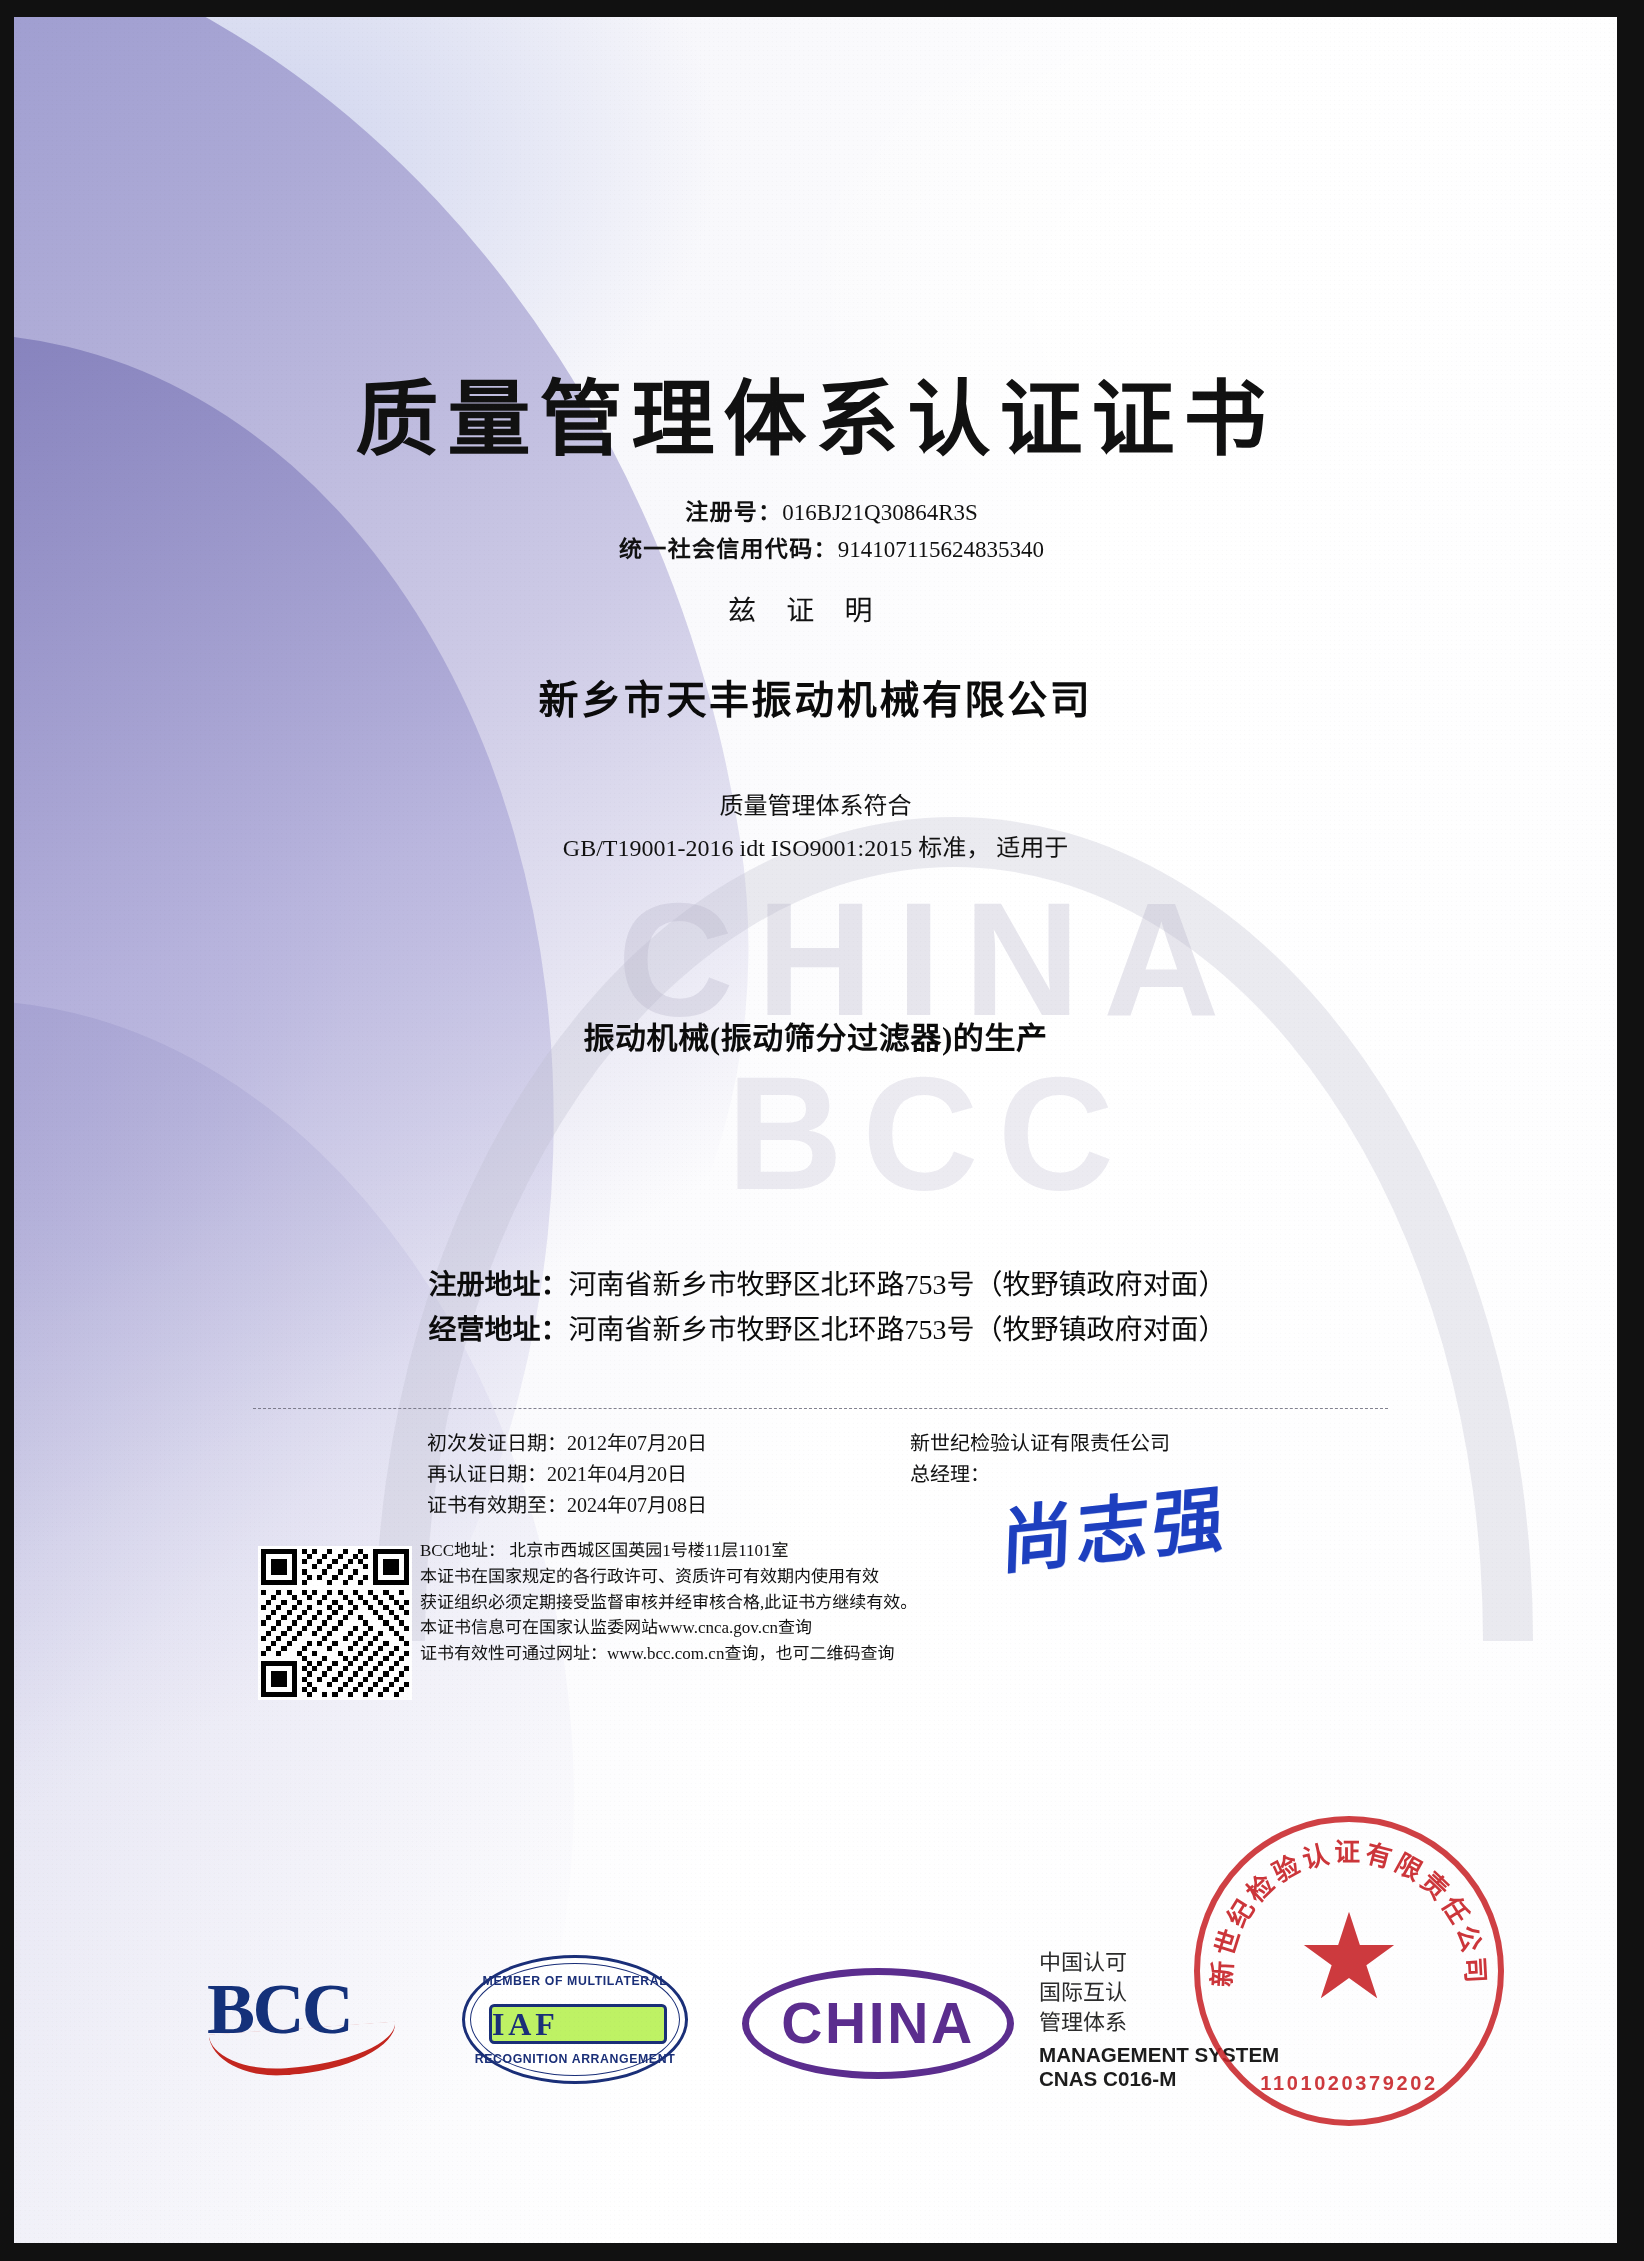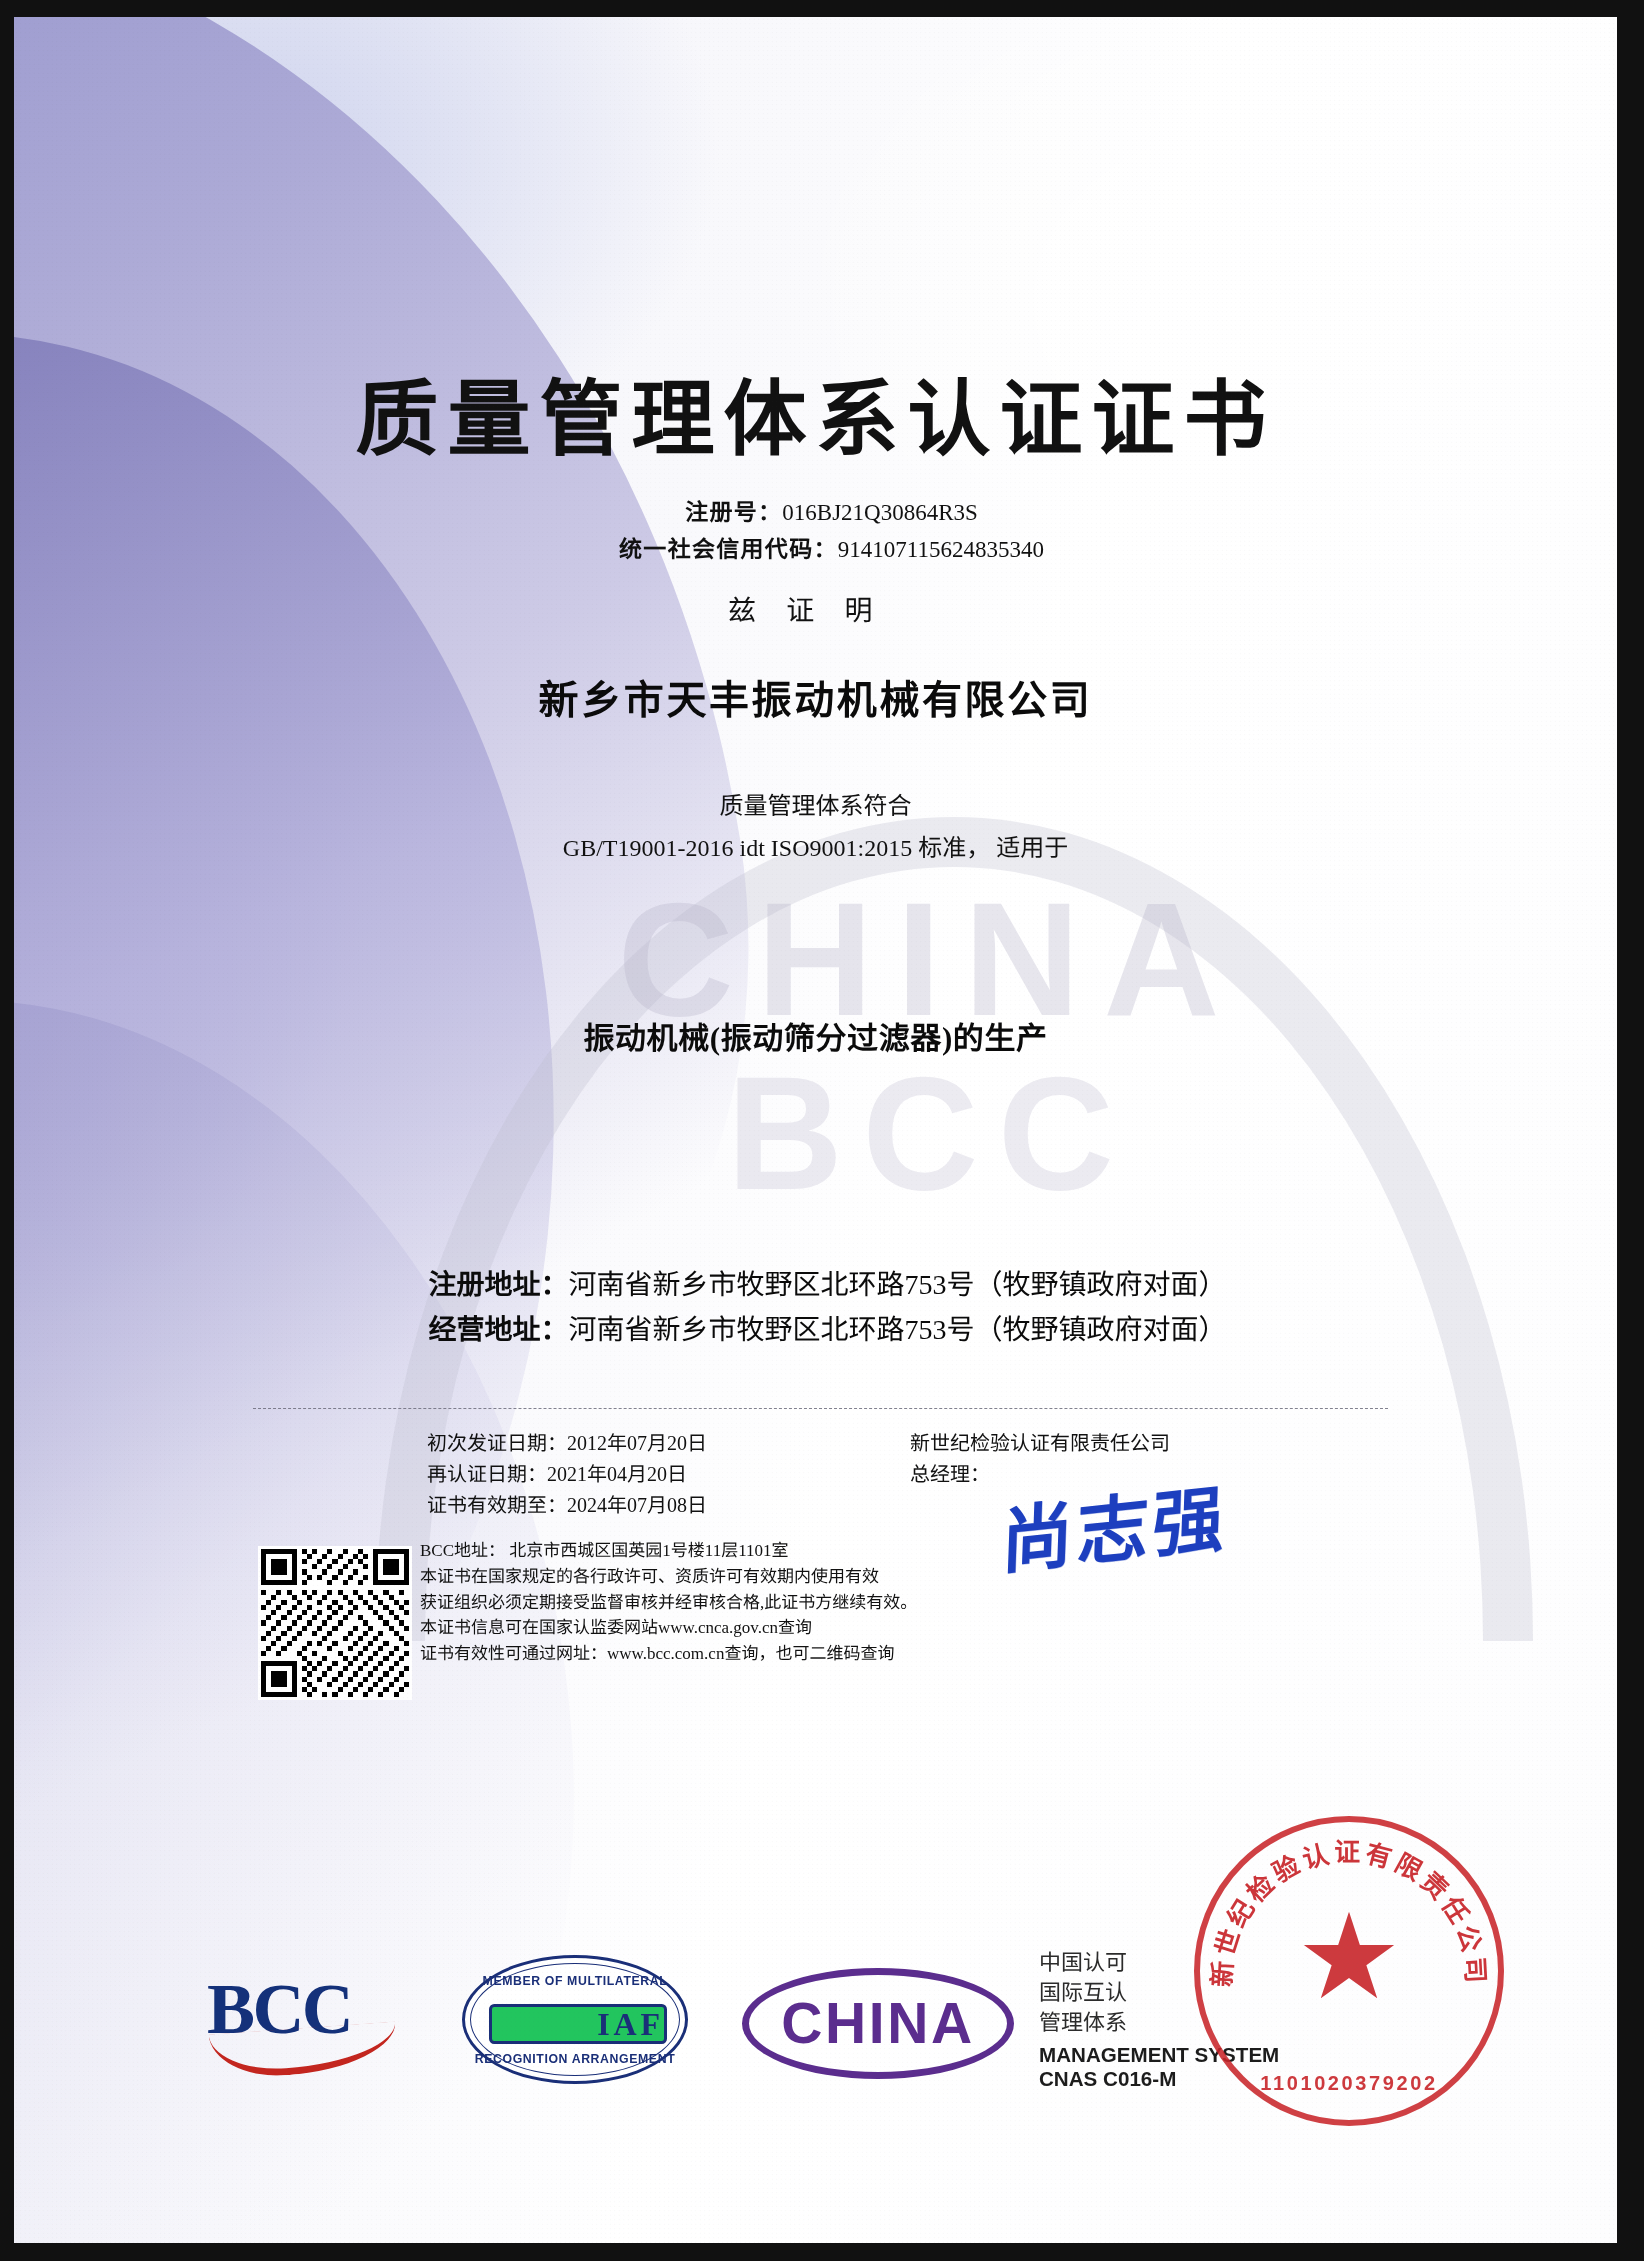--- a/index.html
+++ b/index.html
@@ -175,22 +175,22 @@
     position:absolute;inset:0;border:3.9px solid #1a2f78;border-radius:50%;
     background:#fff;
   }
   .iaf .ring2{
     position:absolute;left:7.7px;top:7.7px;right:7.7px;bottom:7.7px;
     border:1.9px solid #1a2f78;border-radius:50%;
   }
   .iaf .bar{
     position:absolute;left:27px;top:49px;width:172px;height:34px;
     border:3.2px solid #1a2f78;border-radius:5.2px;
-    display:flex;align-items:center;justify-content:flex-end;
-    background:#22c55e;
+    display:flex;align-items:center;justify-content:flex-start;
+    background:#bef264;
   }
   .iaf .bar span{
     font-family:"Liberation Serif",serif;font-size:32px;font-weight:700;
     color:#1a2f78;letter-spacing:3.9px;
   }
   .iaf .top,.iaf .bot{
     position:absolute;left:0;width:226px;text-align:center;
     font-family:"Liberation Sans",sans-serif;font-size:12.3px;font-weight:700;
     color:#1a2f78;letter-spacing:0.6px;
   }

